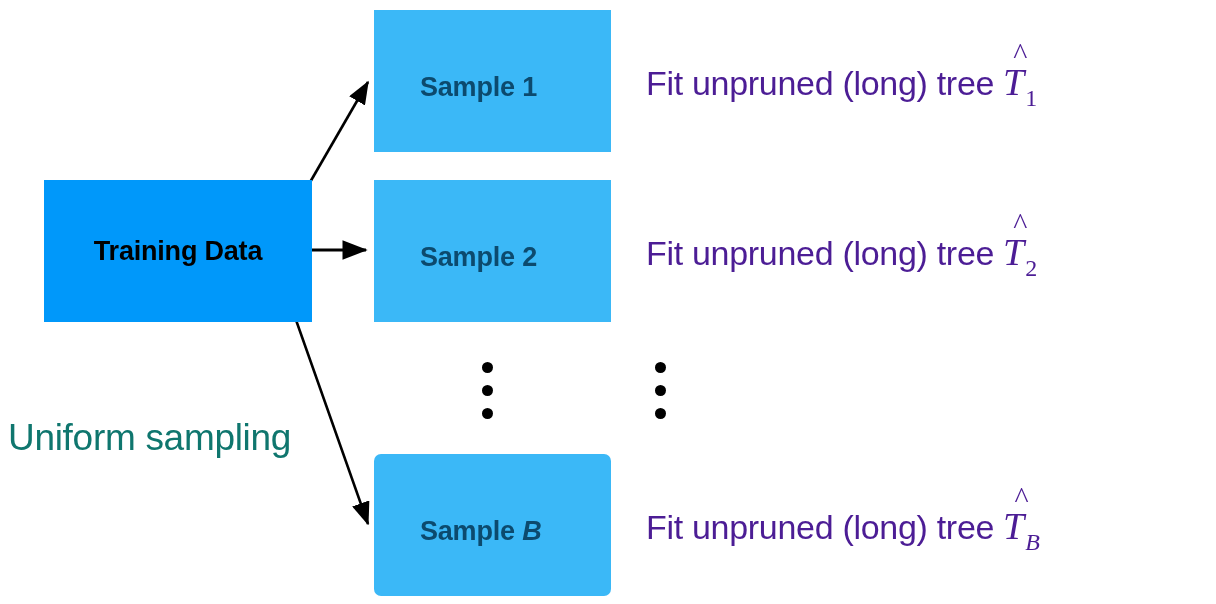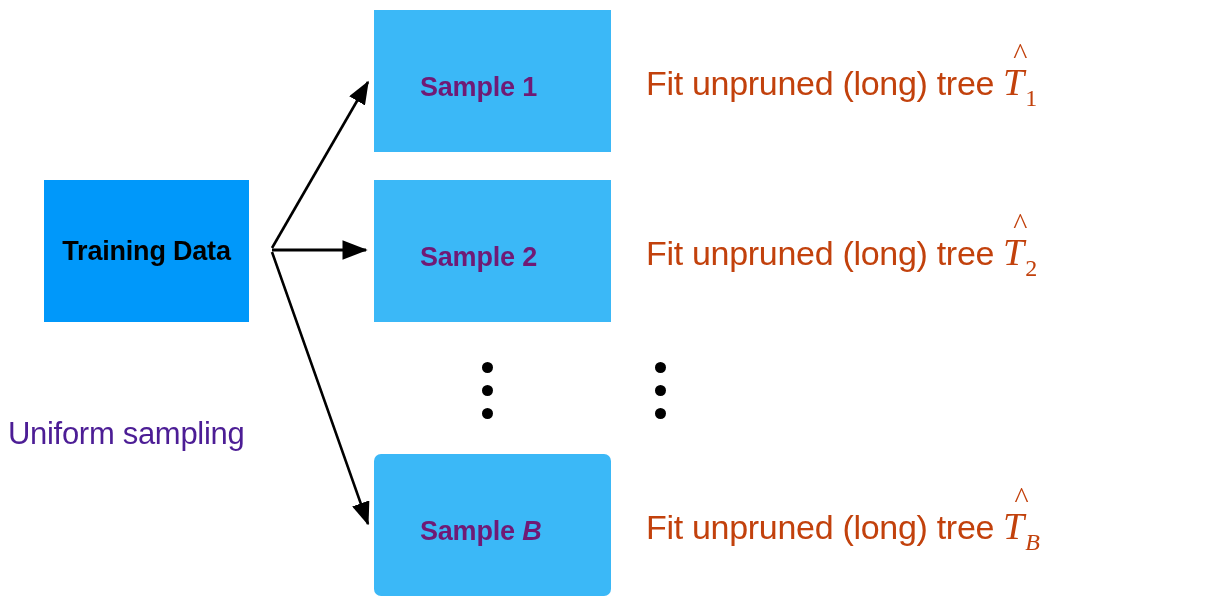--- a/index.html
+++ b/index.html
@@ -28,40 +28,40 @@
   }
   .box-label {
     font-weight: bold;
     white-space: nowrap;
     line-height: 1;
   }
 
   #training-data-box {
     left: 44px;
     top: 180px;
-    width: 205px;
+    width: 268px;
     height: 142px;
     background: #0098fa;
     justify-content: center;
   }
   #training-data-box .box-label {
     color: #000000;
     font-size: 27px;
     letter-spacing: -0.2px;
   }
 
   .sample-box {
     left: 374px;
     width: 237px;
     height: 142px;
     background: #3bb8f7;
     padding-left: 46px;
   }
   .sample-box .box-label {
-    color: #701a75;
+    color: #0c4a6e;
     font-size: 27px;
     letter-spacing: -0.2px;
     margin-top: 12px;
   }
   .sample-box .box-label em {
     font-style: italic;
   }
   #sample-1-box { top: 10px; }
   #sample-2-box { top: 180px; align-items: center; }
   #sample-b-box { top: 454px; border-radius: 7px; }
@@ -74,21 +74,21 @@
     width: 1216px;
     height: 604px;
     pointer-events: none;
   }
 
   
   .formula-row {
     position: absolute;
     left: 646px;
     white-space: nowrap;
-    color: #c2410c;
+    color: #4c1d95;
     font-size: 34px;
     line-height: 1;
   }
   #formula-row-1 { top: 63px; }
   #formula-row-2 { top: 233px; }
   #formula-row-3 { top: 507px; }
 
   .formula-text {
     font-family: "Liberation Sans", sans-serif;
     letter-spacing: -0.3px;
@@ -123,22 +123,22 @@
   .math .sub.ital {
     font-style: italic;
   }
 
   
   #sampling-caption {
     position: absolute;
     left: 8px;
     top: 416px;
     width: 330px;
-    color: #4c1d95;
-    font-size: 31px;
+    color: #0f766e;
+    font-size: 37px;
     line-height: 1.17;
     letter-spacing: -0.3px;
   }
 
   
   .vdots {
     position: absolute;
     display: flex;
     flex-direction: column;
     justify-content: space-between;

